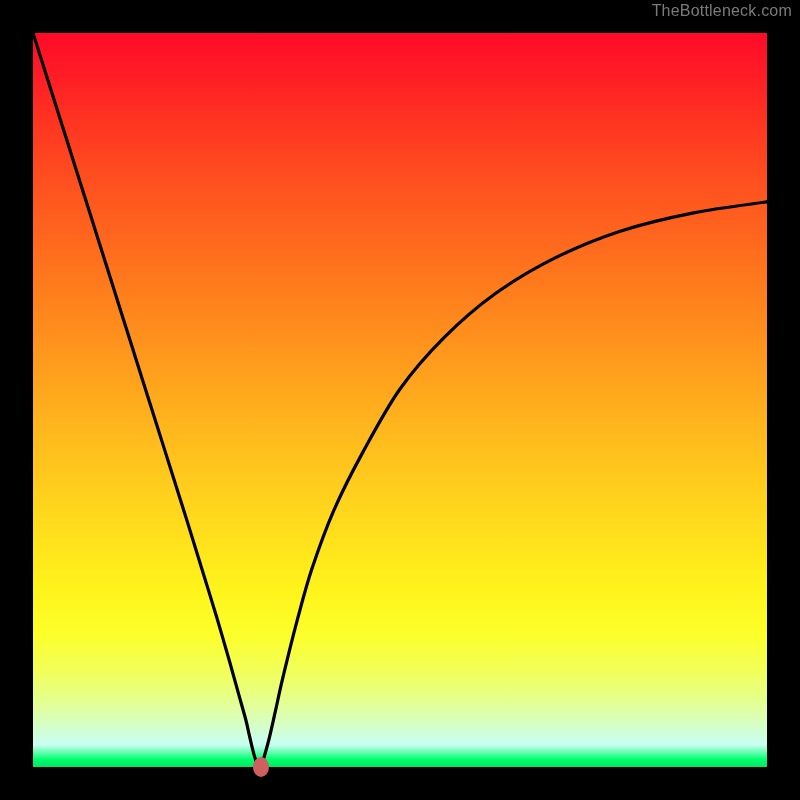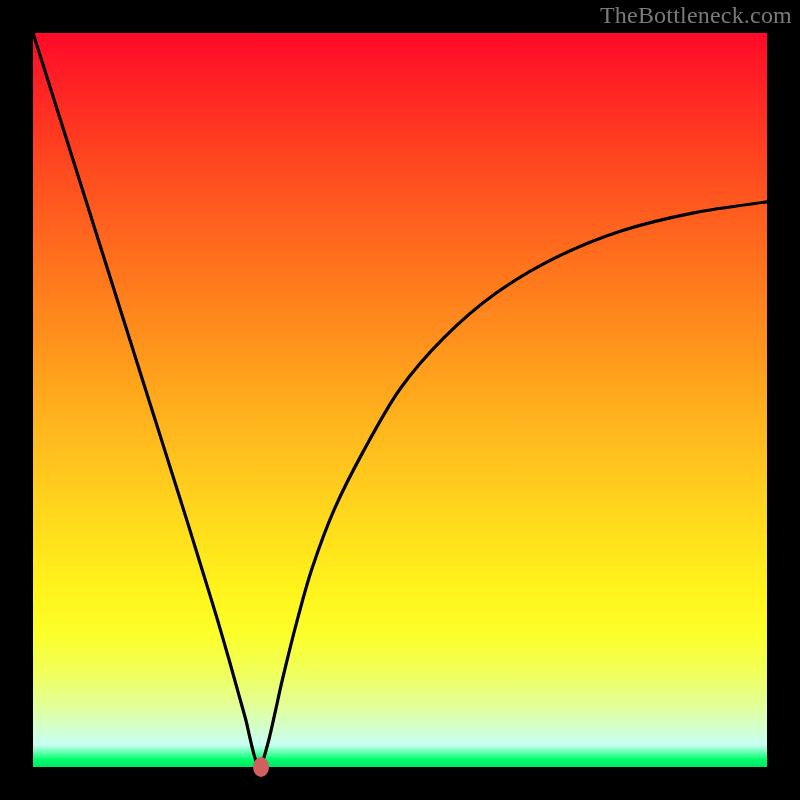--- a/index.html
+++ b/index.html
@@ -58,22 +58,22 @@
     width: 16px;
     height: 20px;
     border-radius: 50%;
     background: #d06060;
     transform: translate(-50%, -50%);
   }
   .watermark {
     position: absolute;
     top: 2px;
     right: 8px;
-    font-family: Liberation Serif, serif;
-    font-size: 24px;
+    font-family: Liberation Sans, sans-serif;
+    font-size: 16px;
     color: #7a7a7a;
     letter-spacing: 0.2px;
   }
 </style>
 </head>
 <body>
 
 <div class="frame">
   <div class="plot-area">
     <svg class="curve" viewBox="0 0 734 734" preserveAspectRatio="none">

